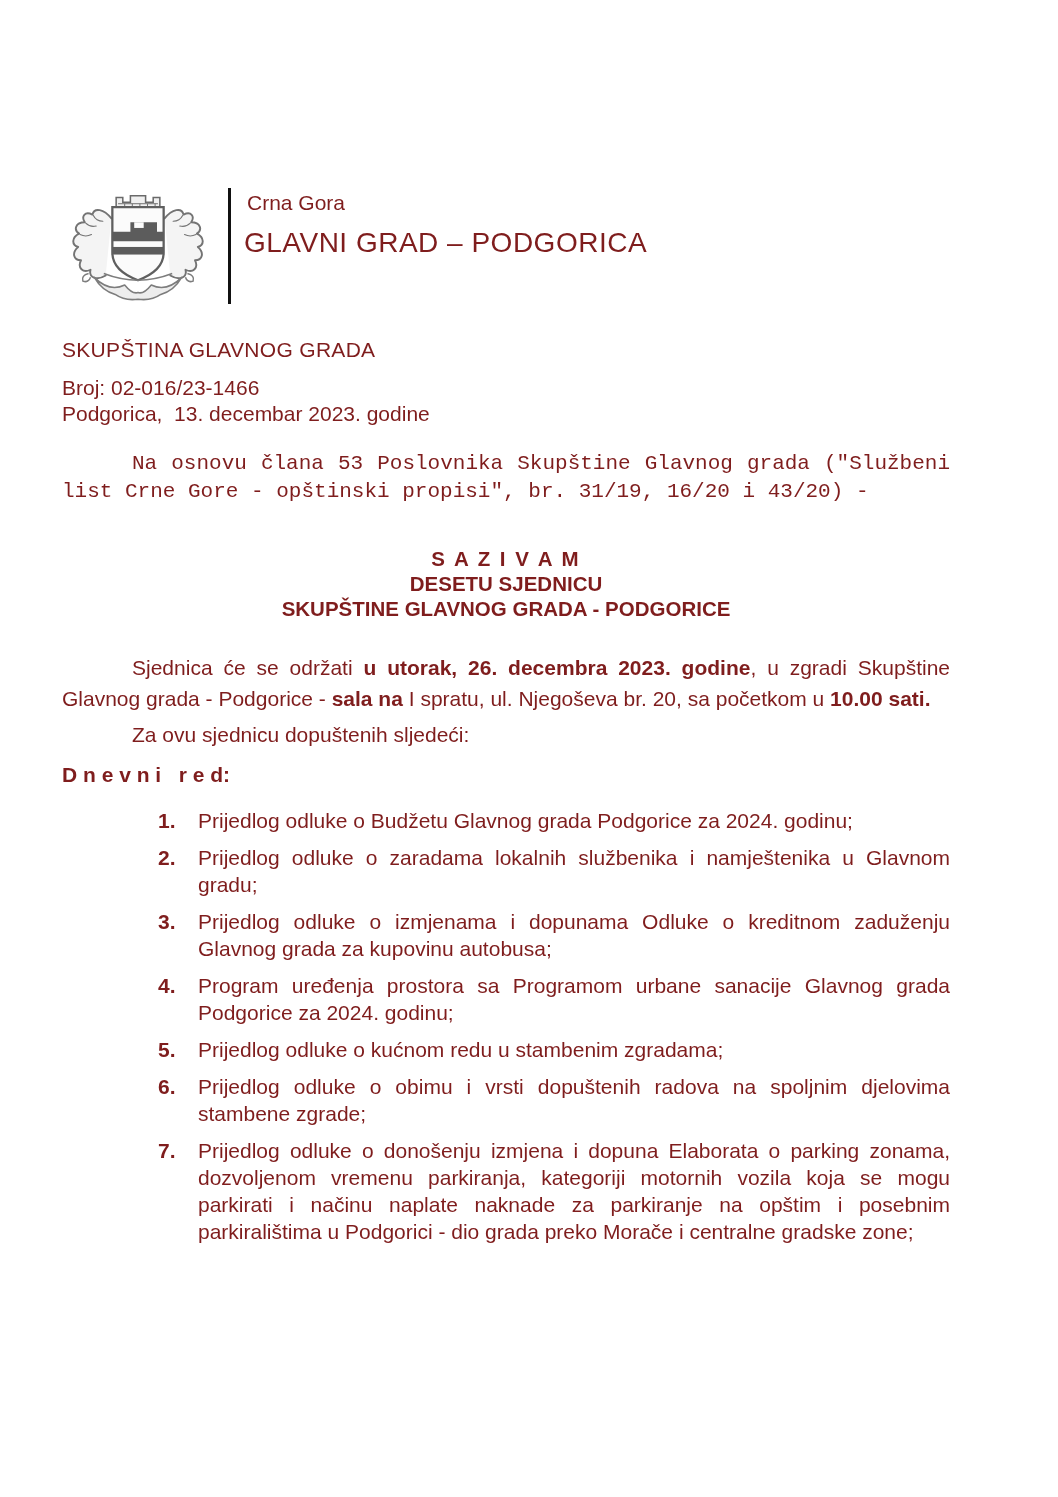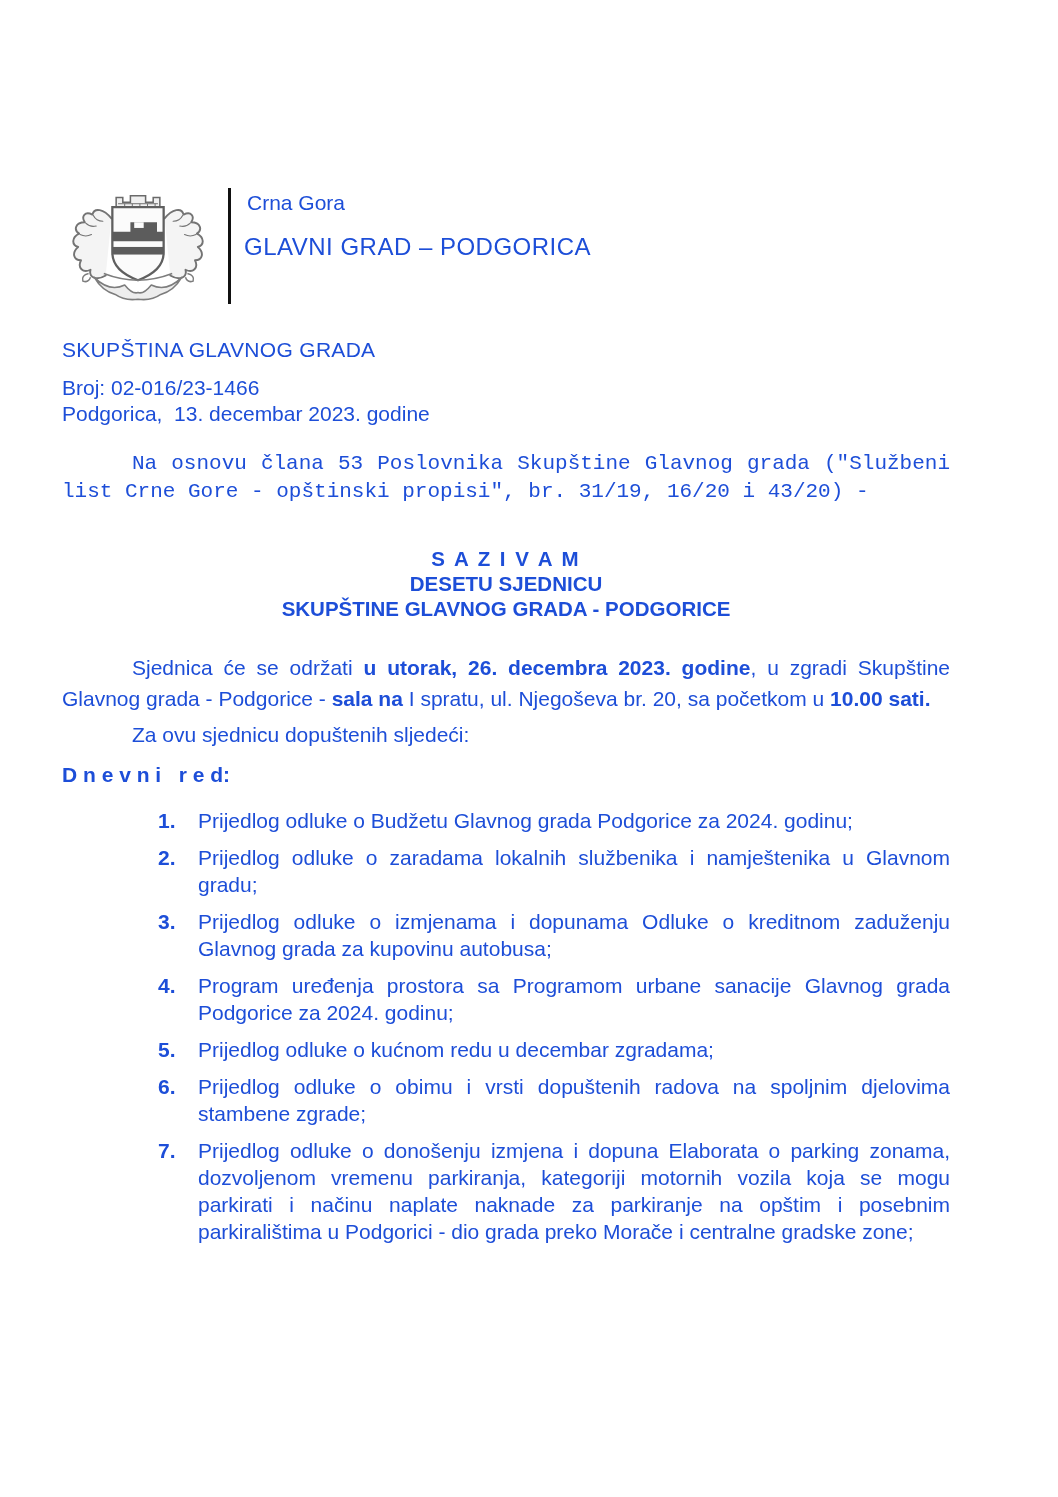--- a/index.html
+++ b/index.html
@@ -1,38 +1,38 @@
 <!DOCTYPE html>
 <html><head>
 <meta charset="utf-8">
 <style>
   html, body { margin: 0; padding: 0; background: #ffffff; }
   .page {
     position: relative;
     width: 1058px;
     height: 1497px;
     background: #ffffff;
-    color: #1d4ed8;
+    color: #7f1d1d;
     font-family: "Liberation Sans", sans-serif;
     overflow: hidden;
   }
   .doc {
     position: absolute;
     left: 62px;
     top: 186px;
     width: 888px;
   }
 
   
   .masthead { display: flex; align-items: stretch; height: 122px; }
   .masthead svg { flex: 0 0 auto; }
   .vbar { width: 3px; background: #111; margin: 2px 0 4px 14px; }
   .masthead-text { padding: 4px 0 0 13px; line-height: 1.25; }
   .country { font-size: 21px; padding-left: 3px; }
-  .city { font-size: 24px; letter-spacing: 0.5px; margin-top: 16px; }
+  .city { font-size: 28px; letter-spacing: 0.5px; margin-top: 9px; }
 
   .org {
     margin-top: 30px;
     font-size: 21px;
     font-weight: normal;
     letter-spacing: 0.3px;
   }
   .refnum { margin-top: 13px; font-size: 21px; line-height: 26px; }
   .place-date { font-size: 21px; line-height: 26px; white-space: pre-wrap; }
 
@@ -170,21 +170,21 @@
           <div class="agenda-text">Prijedlog odluke o izmjenama i dopunama Odluke o kreditnom zaduženju Glavnog grada za kupovinu autobusa;</div>
         </div>
 
         <div class="agenda-item">
           <div class="agenda-num">4.</div>
           <div class="agenda-text">Program uređenja prostora sa Programom urbane sanacije Glavnog grada Podgorice za 2024. godinu;</div>
         </div>
 
         <div class="agenda-item">
           <div class="agenda-num">5.</div>
-          <div class="agenda-text">Prijedlog odluke o kućnom redu u decembar zgradama;</div>
+          <div class="agenda-text">Prijedlog odluke o kućnom redu u stambenim zgradama;</div>
         </div>
 
         <div class="agenda-item">
           <div class="agenda-num">6.</div>
           <div class="agenda-text">Prijedlog odluke o obimu i vrsti dopuštenih radova na spoljnim djelovima stambene zgrade;</div>
         </div>
 
         <div class="agenda-item">
           <div class="agenda-num">7.</div>
           <div class="agenda-text">Prijedlog odluke o donošenju izmjena i dopuna Elaborata o parking zonama, dozvoljenom vremenu parkiranja, kategoriji motornih vozila koja se mogu parkirati i načinu naplate naknade za parkiranje na opštim i posebnim parkiralištima u Podgorici - dio grada preko Morače i centralne gradske zone;</div>

